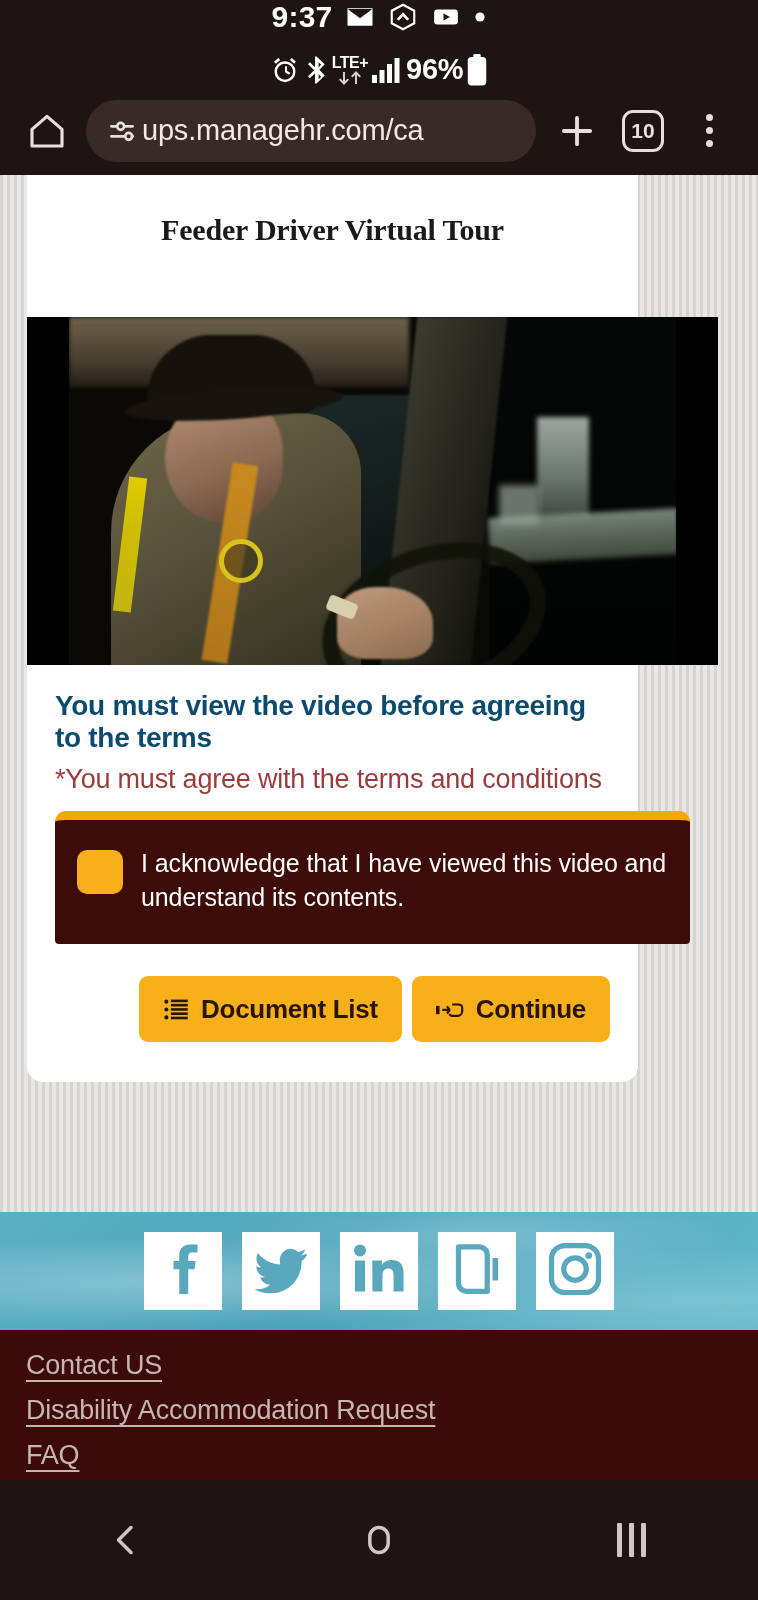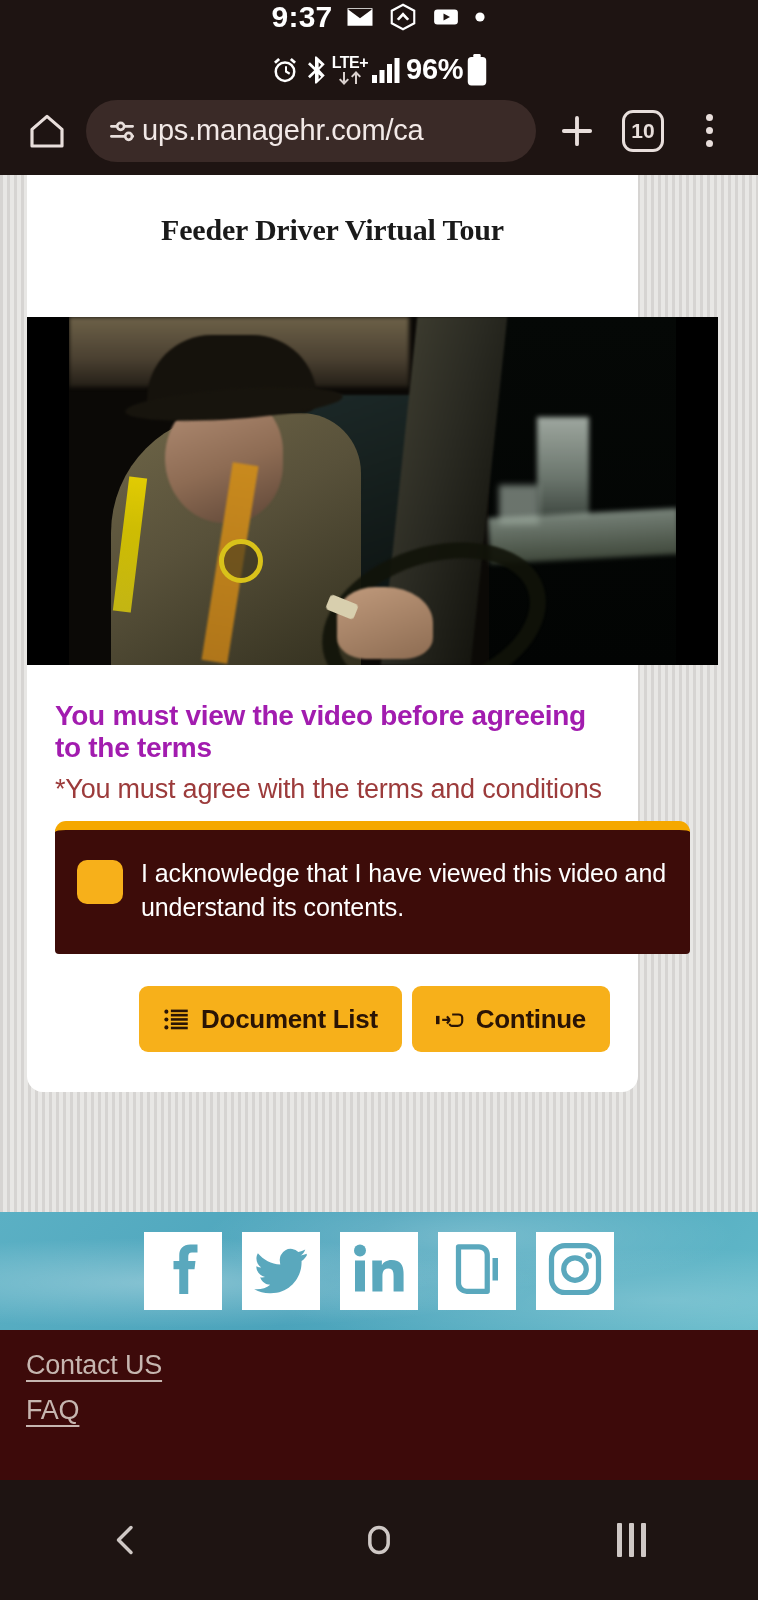--- a/index.html
+++ b/index.html
@@ -167,21 +167,21 @@
     transform:rotate(-18deg); filter:blur(1.2px); opacity:.9;
   }
   .v-watch{
     position:absolute; top:282px; left:258px; width:30px; height:16px;
     background:#d8cfae; border-radius:4px; transform:rotate(22deg); filter:blur(.5px);
   }
 
   
   .copy{ padding:0 28px; }
   .lead{
-    margin-top:35px; font-size:28px; font-weight:700; color:#a21caf;
+    margin-top:25px; font-size:28px; font-weight:700; color:#0c4a6e;
     letter-spacing:-.3px;
   }
   .warn{
     margin-top:10px; font-size:27px; color:#9c3b3b; letter-spacing:-.2px;
   }
 
   
   .ack{
     margin:16px 0 0 0; width:635px;
     background:#3d0c09;
@@ -461,20 +461,21 @@
             <rect x="2.6" y="2.6" width="18.8" height="18.8" rx="5.4" fill="none" stroke="#5aa8bd" stroke-width="2.1"></rect>
             <circle cx="12" cy="12" r="4.5" fill="none" stroke="#5aa8bd" stroke-width="2.1"></circle>
             <circle cx="17.5" cy="6.6" r="1.35" fill="#5aa8bd"></circle>
           </svg>
         </span>
       </a>
     </div>
 
     <div class="footer">
       <a class="flink">Contact US</a>
+      <a class="flink">Disability Accommodation Request</a>
       <a class="flink">FAQ</a>
 
     </div>
 
   </div>
 
   <div class="navbar">
     <div class="nav-btn">
       <svg width="40" height="40" viewBox="0 0 24 24">
           <path fill="none" stroke="#cfc8c5" stroke-width="2.1" stroke-linecap="round" stroke-linejoin="round" d="M15 4.5 7.5 12 15 19.5"></path>

